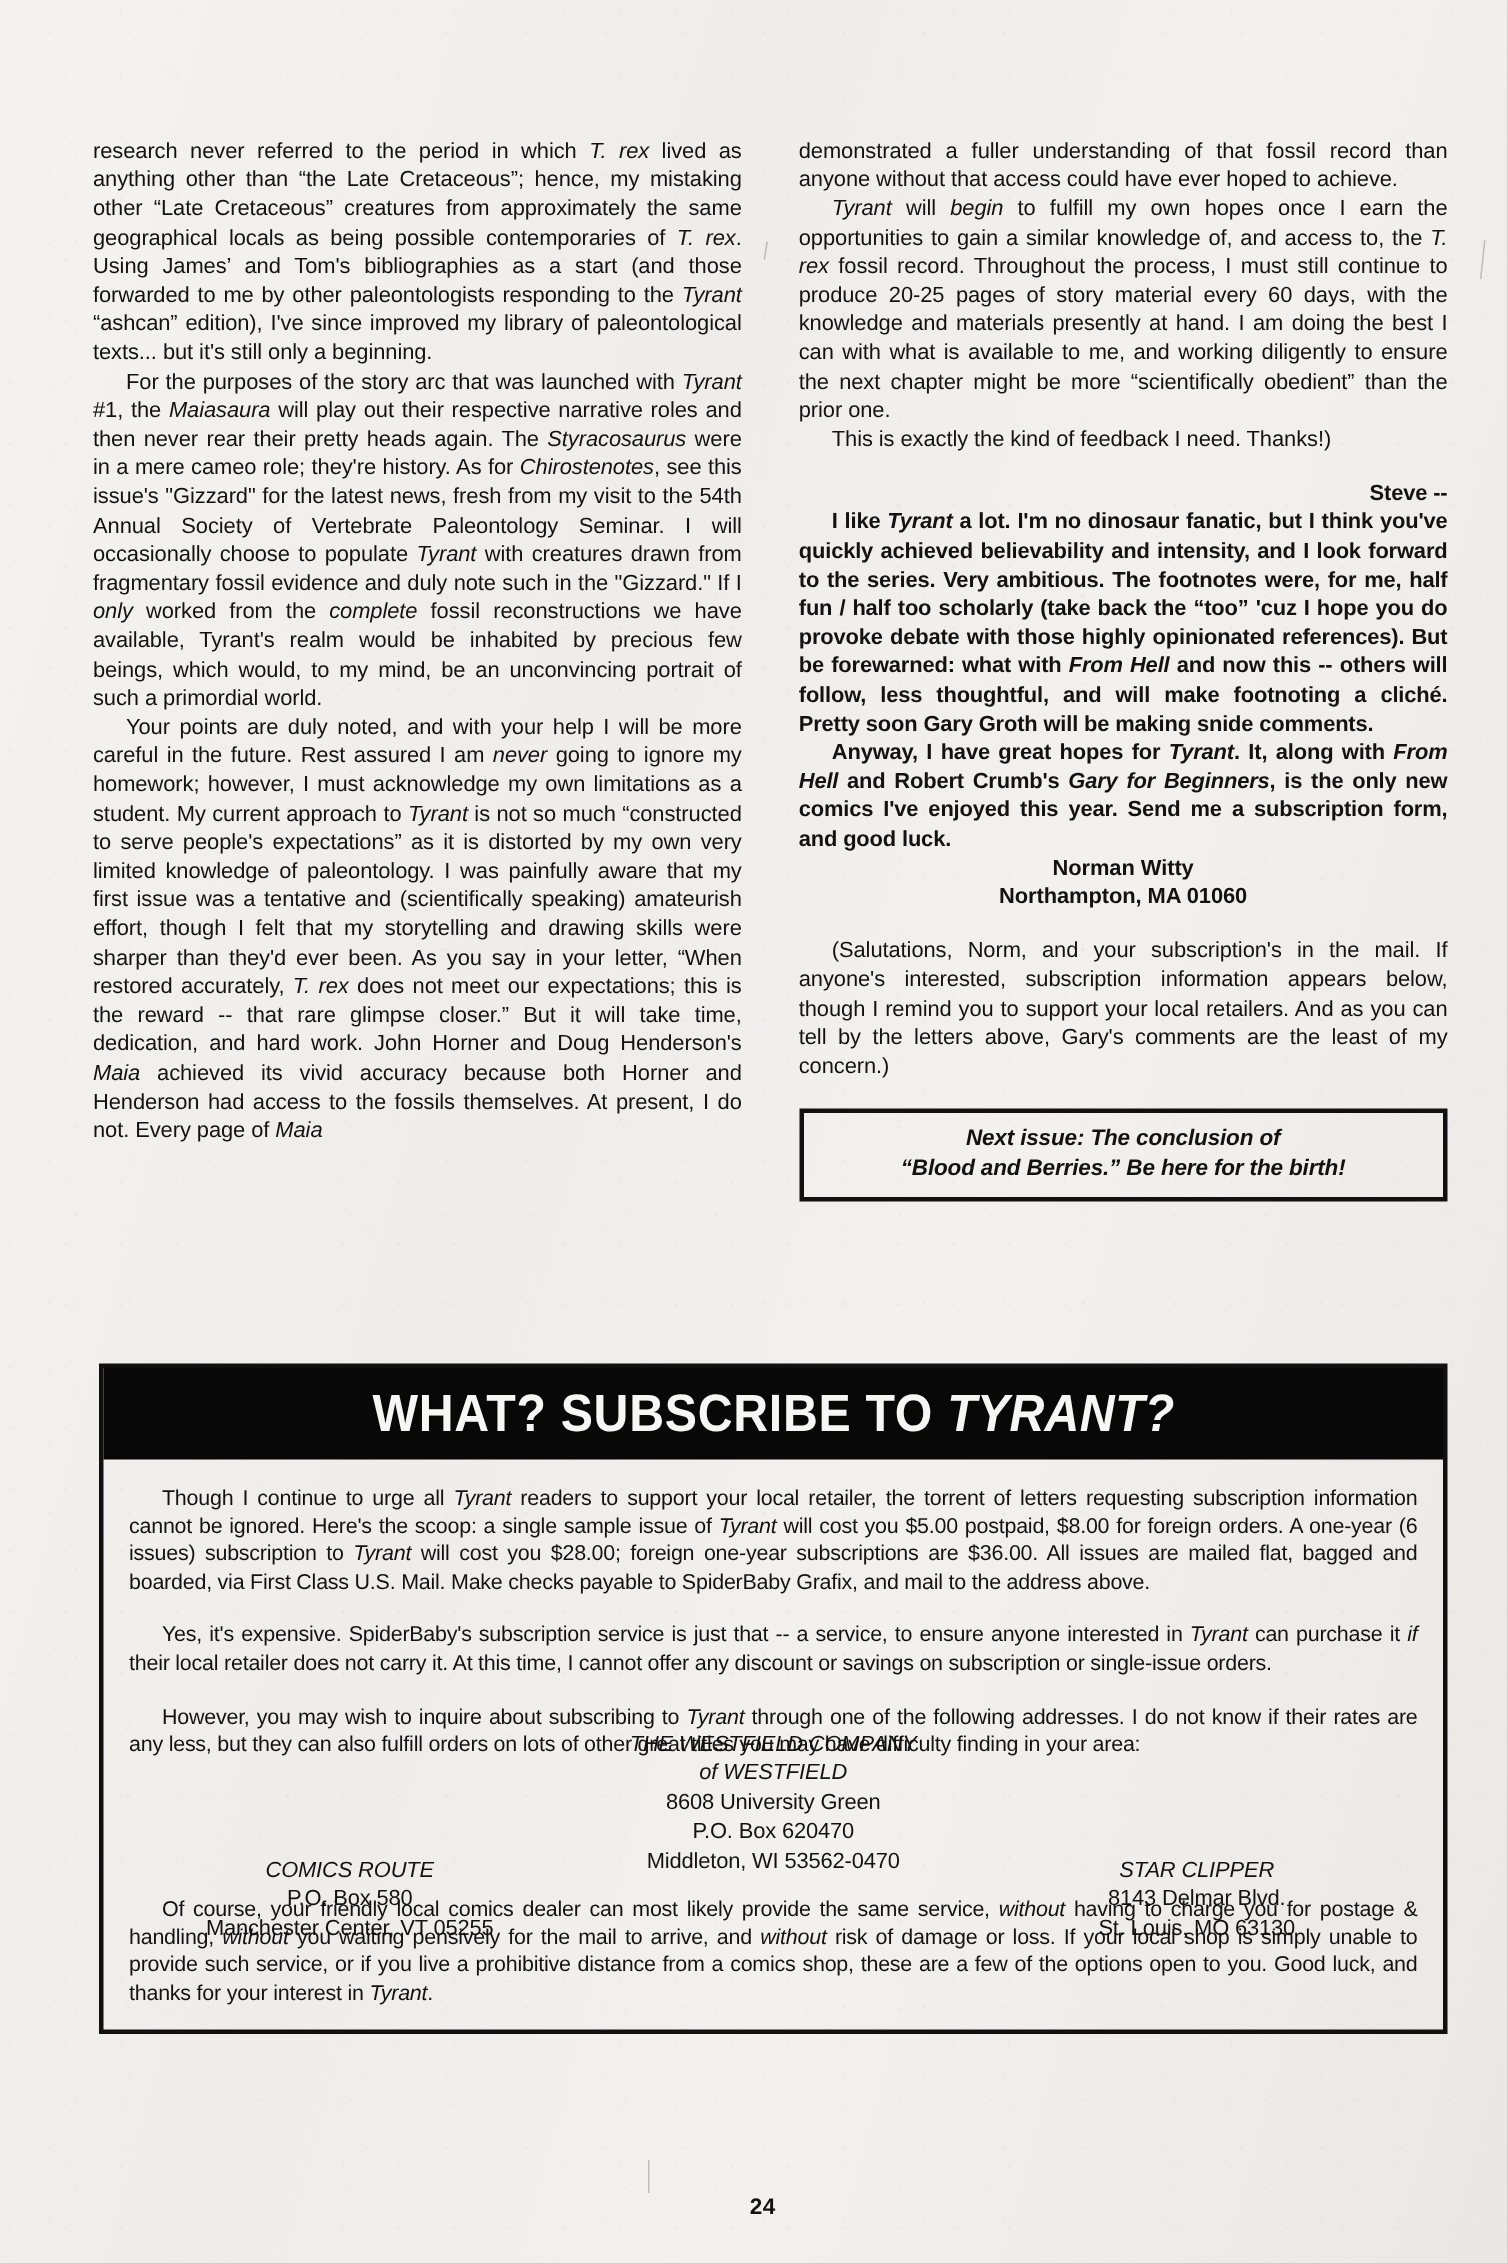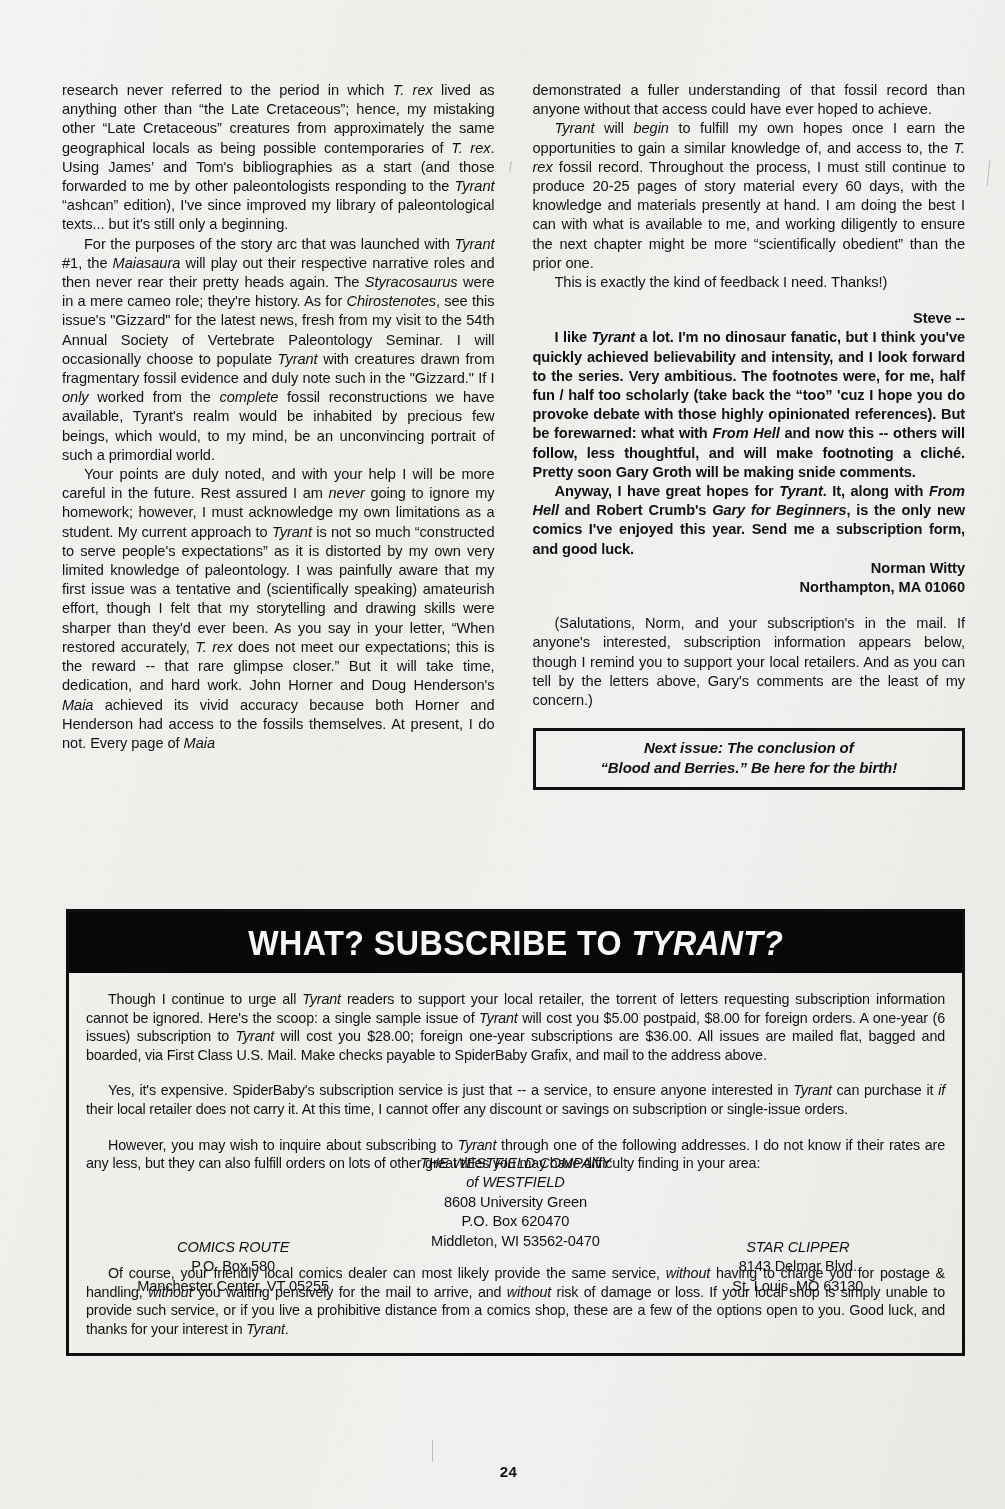--- a/index.html
+++ b/index.html
@@ -23,21 +23,21 @@
     overflow: hidden;
     font-family: "Liberation Sans", sans-serif;
     color: #121212;
     box-shadow: 0 0 10px rgba(0,0,0,0.25);
   }
 
   
   .cols {
     position: absolute;
     left: 62px;
-    top: 81px;
+    top: 92px;
     width: 903px;
     display: flex;
     gap: 38px;
   }
   .col { width: 435px; }
 
   p.body {
     margin: 0;
     font-size: 14.6px;
     line-height: 19.2px;
@@ -51,21 +51,21 @@
     letter-spacing: -0.1px;
   }
   p.nospace { text-align: right; }
   i { font-style: italic; }
 
   .signature {
     margin: 0;
     font-size: 14.6px;
     line-height: 19.2px;
     font-weight: bold;
-    text-align: right;
+    text-align: center;
     letter-spacing: -0.05px;
   }
   .gap { height: 17px; }
 
   
   .next-issue-box {
     margin-top: 18px;
     border: 3px solid #111;
     padding: 7px 10px 9px;
     background: transparent;

